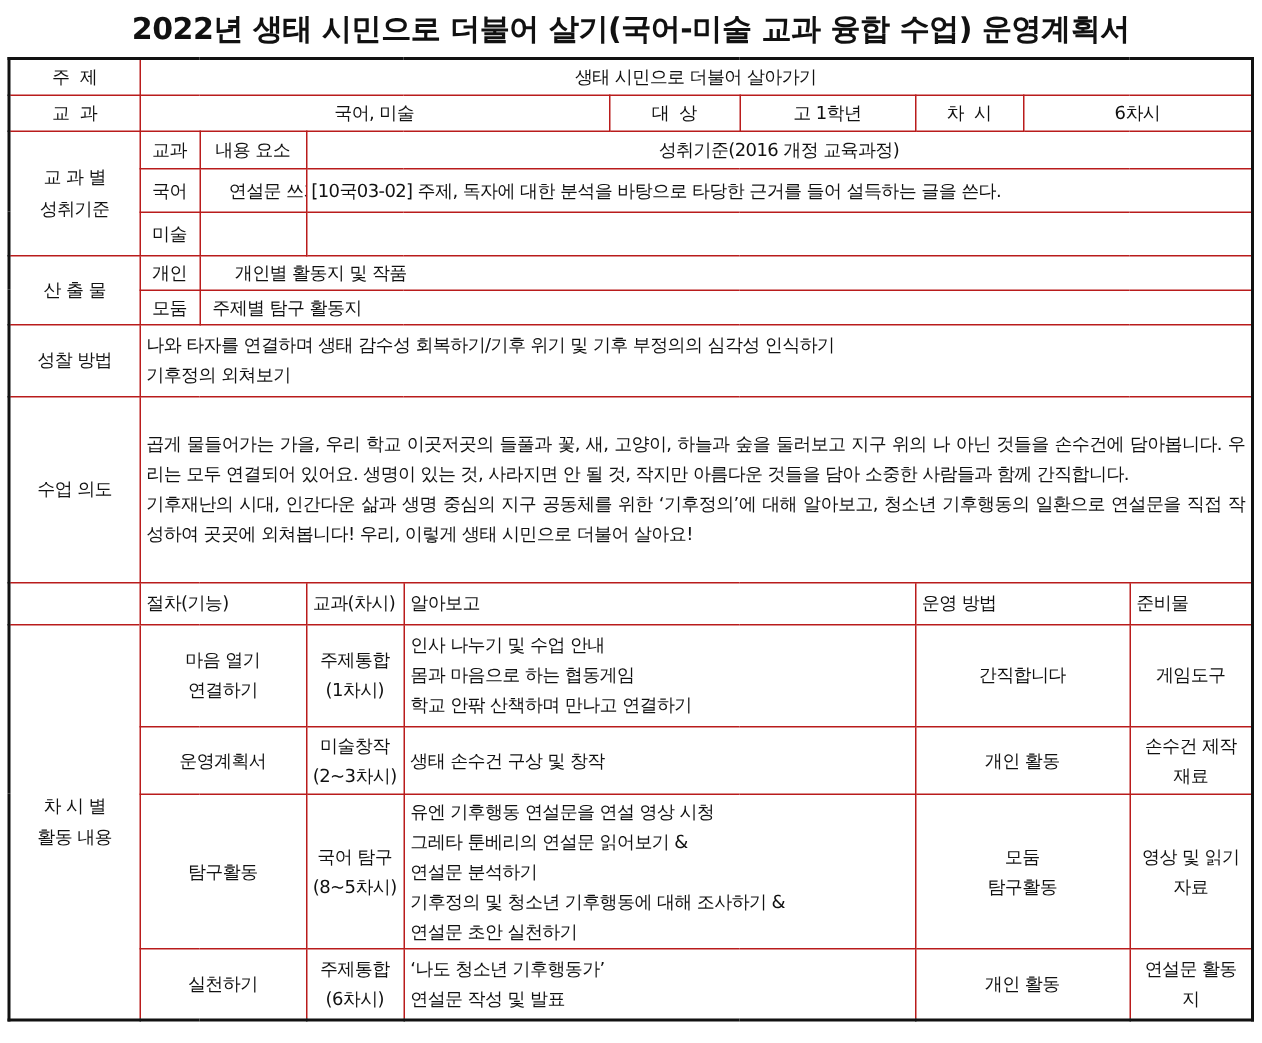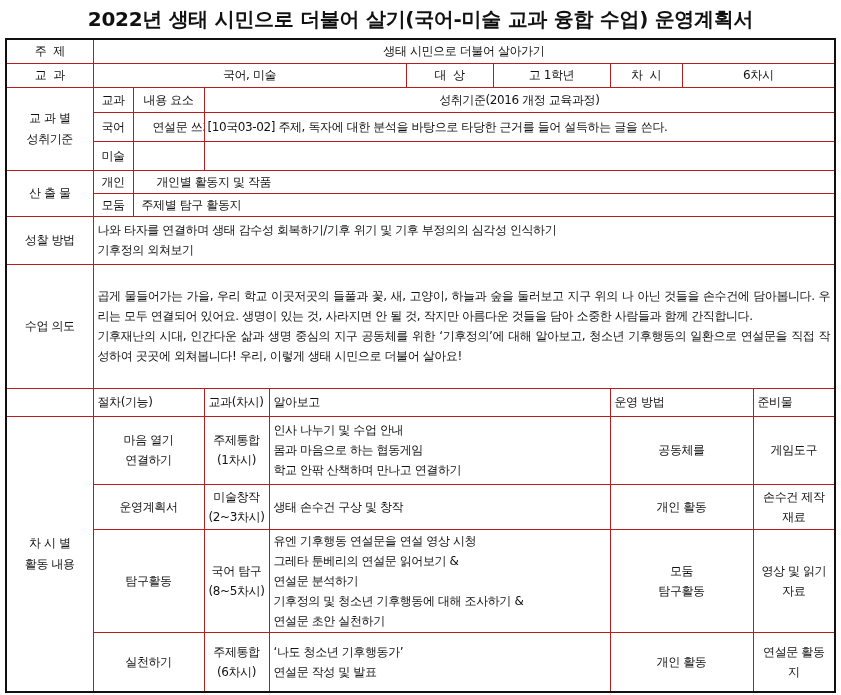--- a/index.html
+++ b/index.html
@@ -130,21 +130,21 @@
     <td class="c">
       <div>주제통합</div>
       <div>(1차시)</div>
     </td>
     <td class="l multi" colspan="3">
       <div>인사 나누기 및 수업 안내</div>
       <div>몸과 마음으로 하는 협동게임</div>
       <div>학교 안팎 산책하며 만나고 연결하기</div>
     </td>
     <td class="c" colspan="2">
-      <div>공동체를</div>
+      <div>간직합니다</div>
     </td>
     <td class="c">
       <div>게임도구</div>
     </td>
   </tr>
 
   <tr class="thick-top" style="height:45px">
     <td class="c" colspan="2">
       <div>운영계획서</div>
     </td>
@@ -182,21 +182,21 @@
     <td class="c" colspan="2">
       <div>모둠</div>
       <div>탐구활동</div>
     </td>
     <td class="c">
       <div>영상 및 읽기</div>
       <div>자료</div>
     </td>
   </tr>
 
-  <tr class="thick-top" style="height:60px">
+  <tr class="thick-top" style="height:48px">
     <td class="c" colspan="2">
       <div>실천하기</div>
     </td>
     <td class="c">
       <div>주제통합</div>
       <div>(6차시)</div>
     </td>
     <td class="l multi" colspan="3">
       <div>‘나도 청소년 기후행동가’</div>
       <div>연설문 작성 및 발표</div>

